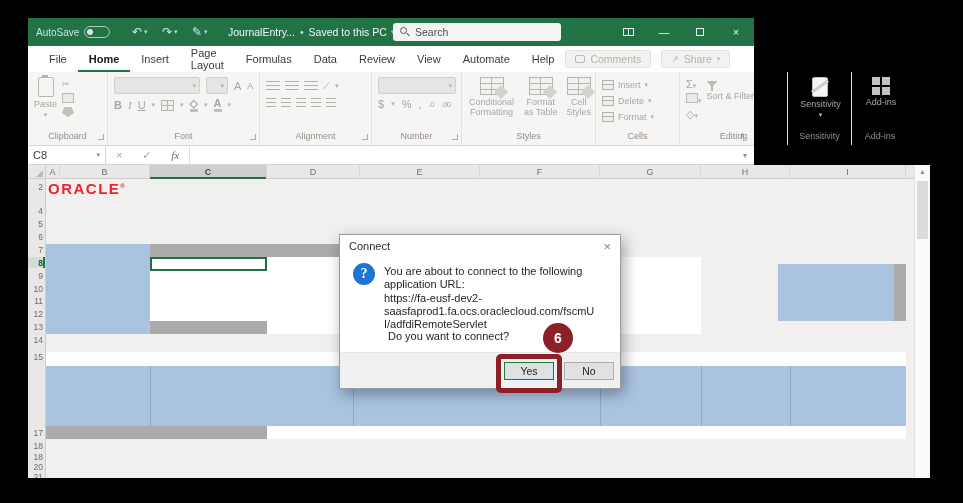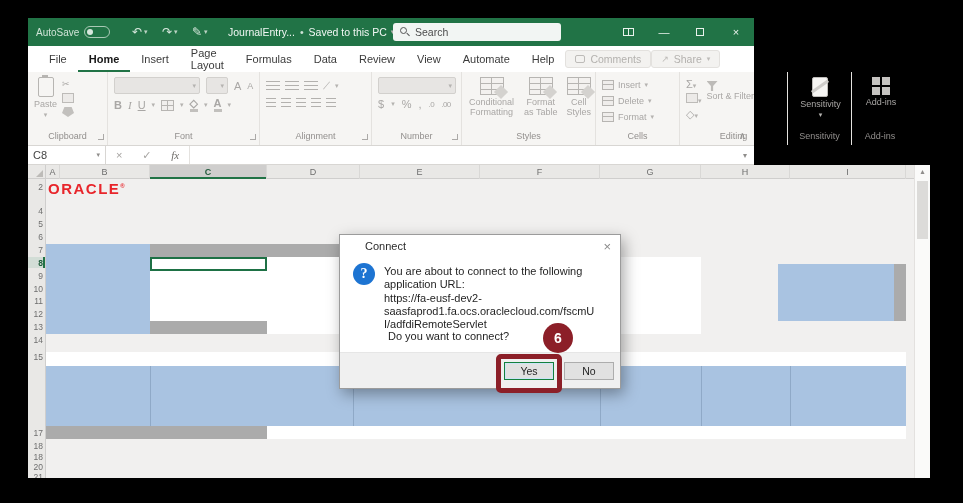--- a/index.html
+++ b/index.html
@@ -26,21 +26,21 @@
   .winctrls { position: absolute; right: 0; top: 0; height: 28px; display: flex; }
   .wc { width: 36px; height: 28px; display: flex; align-items: center; justify-content: center; color: #eaf2ec; font-size: 11px; }
   .wc .sq { width: 8px; height: 8px; border: 1px solid #eaf2ec; }
   .wc .ribicon { width: 11px; height: 8px; border: 1px solid #eaf2ec; position: relative; }
   .wc .ribicon::after { content:""; position:absolute; left:4px; top:0; bottom:0; width:1px; background:#eaf2ec; }
 
   
   .tabstrip { height: 26px; background: #fff; display: flex; align-items: stretch; padding-left: 10px; font-size: 11px; color: #3b3b3b; }
   .tab { padding: 0 11px; display: flex; align-items: center; cursor: default; }
   .tab.active { font-weight: bold; color: #171717; box-shadow: inset 0 -2px 0 #217346; }
-  .tr-btns { margin-left: auto; display: flex; align-items: center; padding-right: 38px; }
+  .tr-btns { margin-left: auto; display: flex; align-items: center; gap: 10px; padding-right: 38px; }
   .chipbtn { display: flex; align-items: center; gap: 5px; background: #f3f2f0; border: 1px solid #e3e1de; border-radius: 3px; padding: 2px 9px; font-size: 10.5px; color: #b3b1ae; }
   .bubble { width: 10px; height: 8px; border: 1px solid #bdbbb8; border-radius: 2px; }
   .sharrow { font-size: 9px; color: #bdbbb8; }
   .chipbtn .car { font-size: 7px; color: #bdbbb8; }
 
   
   .ribbon { height: 74px; background: #f6f5f3; border-bottom: 1px solid #d8d6d3; display: flex; color: #a9a7a5; position: relative; }
   .group { position: relative; border-right: 1px solid #e4e2df; display: flex; flex-direction: column; flex-shrink: 0; }
   .gbody { flex: 1; display: flex; padding: 5px 4px 0 6px; gap: 5px; }
   .glabel { height: 16px; font-size: 9px; color: #928f8d; text-align: center; line-height: 14px; position: relative; }
@@ -113,21 +113,21 @@
   .c8cell { border: 2px solid #1e7145; background: #fff; }
   .gline { position: absolute; top: 0; bottom: 0; width: 1px; background: #8fa9c7; }
   .logo { position: absolute; left: 20px; top: 15px; color: #e8252b; font-weight: bold; font-size: 15px; letter-spacing: 1.5px; font-family: "Liberation Sans", sans-serif; }
   .logo sup { font-size: 6px; }
   .vscroll { position: absolute; right: 0; top: 0; width: 16px; height: 313px; background: #fafaf9; border-left: 1px solid #e3e1df; }
   .vscroll .up { position: absolute; top: 2px; left: 0; width: 15px; text-align: center; font-size: 8px; color: #8f8d8b; }
   .vscroll .thumb { position: absolute; top: 16px; left: 2px; width: 11px; height: 58px; background: #dcdbd9; }
 
   
   .dialog { position: absolute; left: 311px; top: 216px; width: 282px; height: 155px; background: #fff; border: 1px solid #9b9b9b; box-shadow: 3px 5px 14px rgba(0,0,0,.35); font-size: 11px; color: #1f1f1f; z-index: 5; }
-  .dtitle { height: 22px; display: flex; align-items: center; padding: 0 9px; font-size: 11px; color: #2b2b2b; margin-left: 16px; }
+  .dtitle { height: 22px; display: flex; align-items: center; padding: 0 9px; font-size: 11px; color: #2b2b2b; }
   .dclose { margin-left: auto; color: #8a8a8a; font-size: 13px; line-height: 13px; }
   .qicon { position: absolute; left: 13px; top: 28px; width: 22px; height: 22px; border-radius: 50%; background: #1d74d2; color: #fff; font-weight: bold; font-size: 14px; display: flex; align-items: center; justify-content: center; font-family: "Liberation Serif", serif; }
   .dmsg { position: absolute; left: 44px; top: 30px; width: 226px; line-height: 13px; }
   .durl { position: absolute; left: 44px; top: 57px; width: 230px; line-height: 13px; }
   .dq { position: absolute; left: 48px; top: 95px; }
   .dfooter { position: absolute; left: 0; right: 0; bottom: 0; height: 36px; background: #f0f0f0; border-top: 1px solid #e6e6e6; }
   .dbtn { position: absolute; width: 50px; height: 18px; background: #e1e1e1; border: 1px solid #adadad; display: flex; align-items: center; justify-content: center; font-size: 10.5px; color: #1f1f1f; z-index: 6; }
   .dbtn.yes { left: 164px; top: 127px; border: 1px solid #15803d; box-shadow: inset 0 0 0 1px #cce4f7; }
   .dbtn.no { left: 224px; top: 127px; }
   .annot-rect { position: absolute; left: 156px; top: 119px; width: 66px; height: 39px; border: 5px solid #8c1f28; border-radius: 5px; z-index: 7; }

